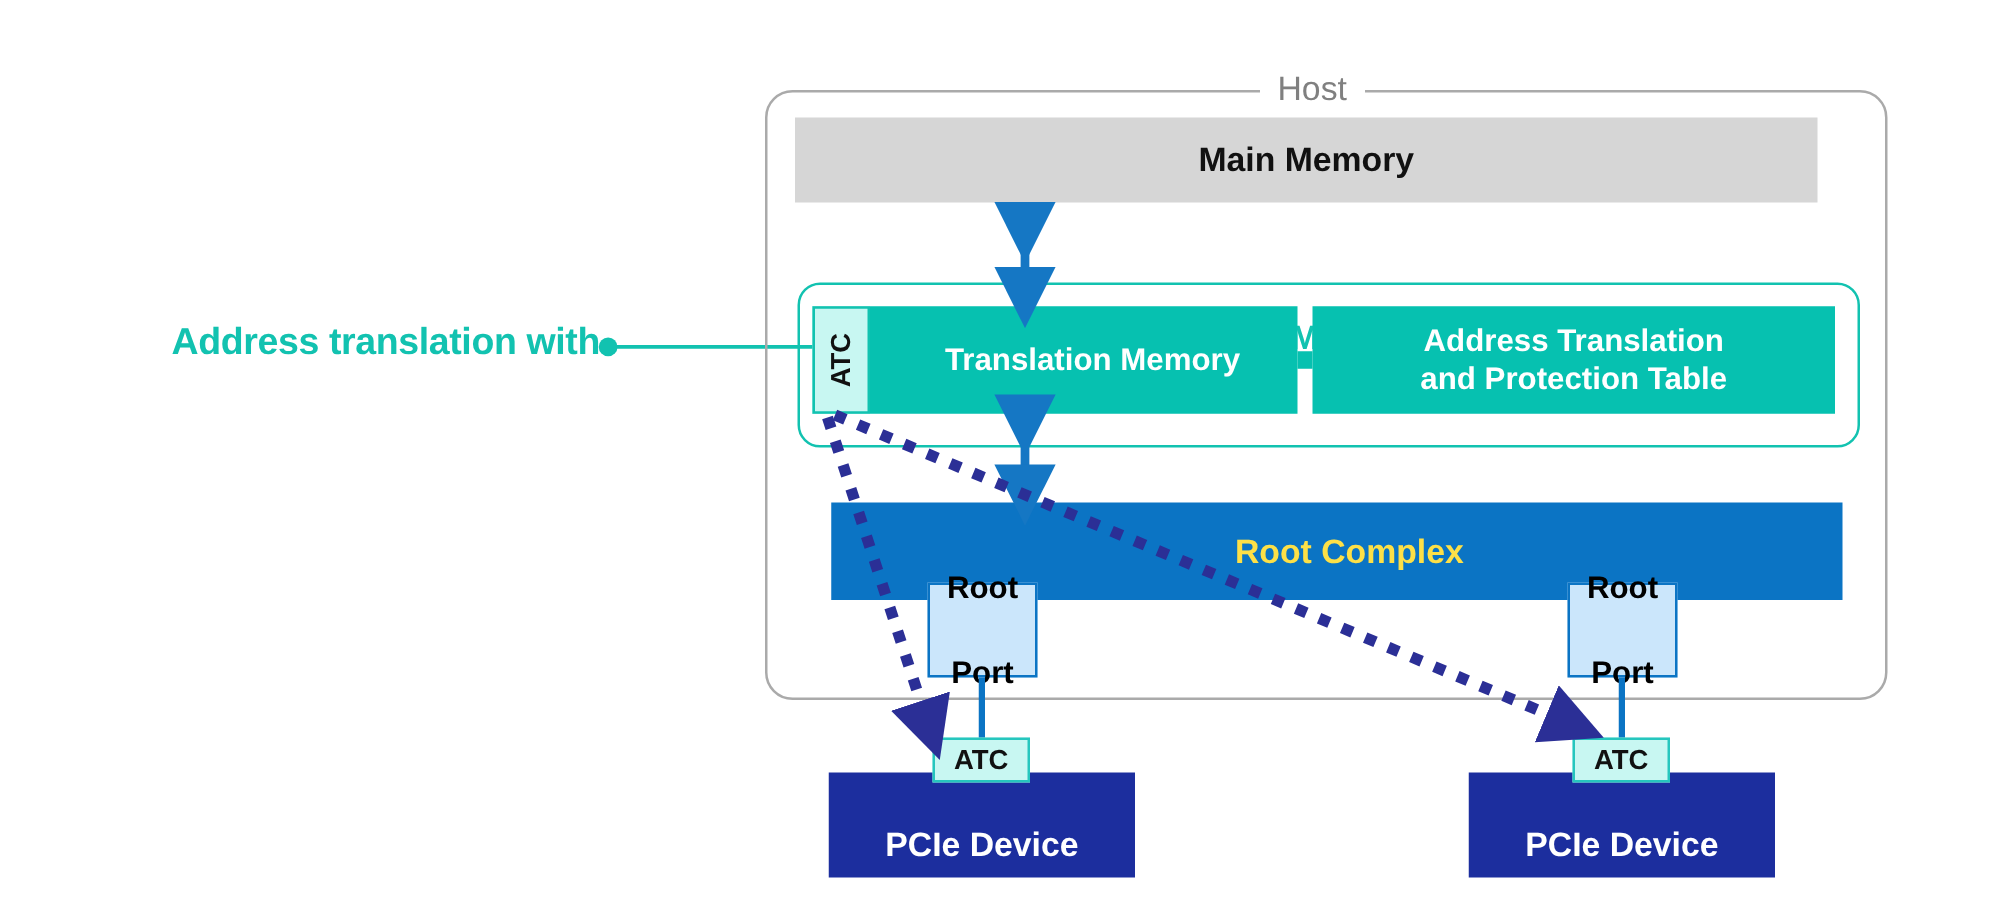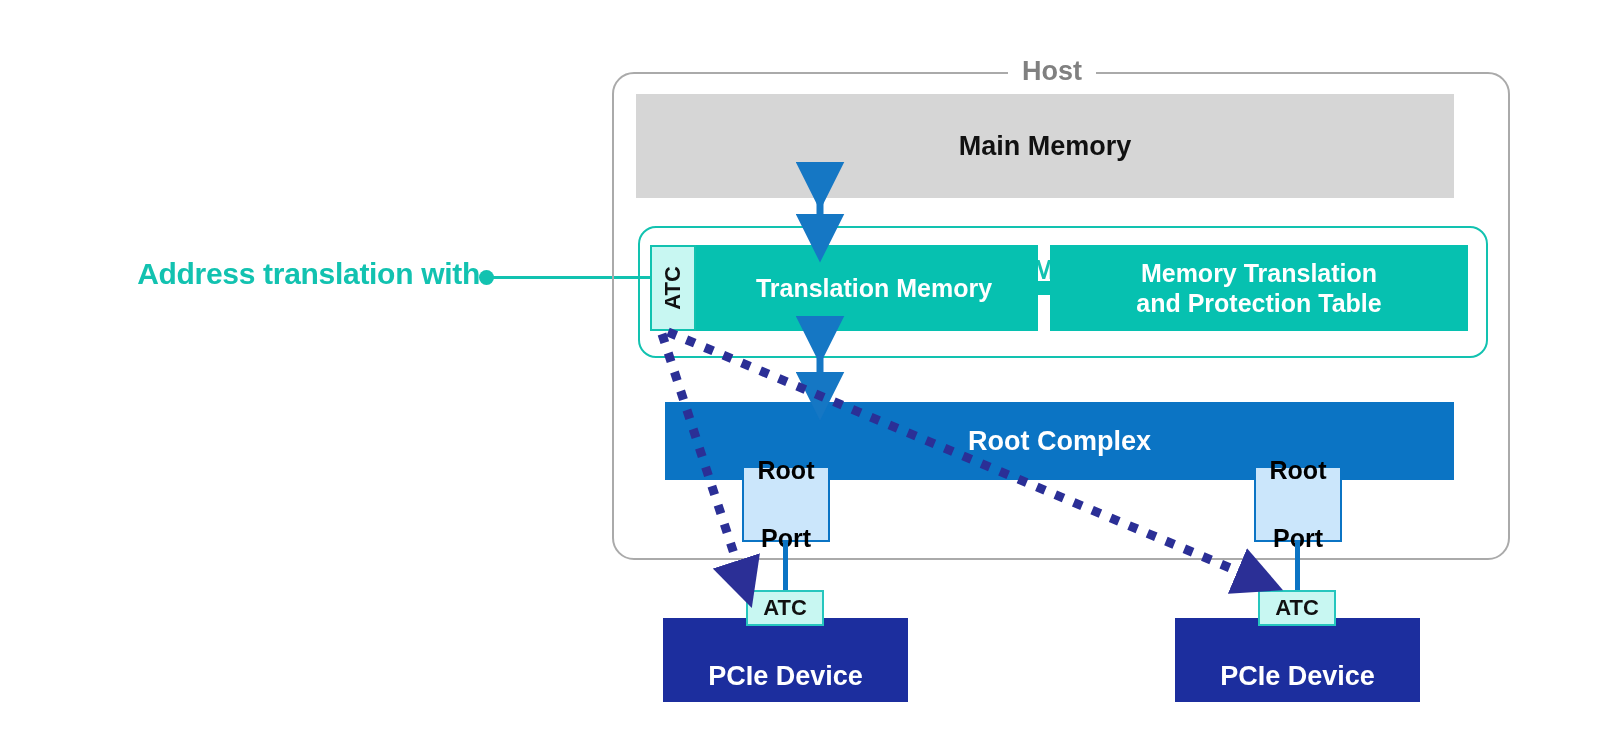--- a/index.html
+++ b/index.html
@@ -56,31 +56,31 @@
     border: 2px solid #aaaaaa;
     border-radius: 22px;
     box-sizing: border-box;
   }
   #host-label {
     left: 1008px;
     top: 54px;
     background: #ffffff;
     padding: 0 14px;
     font-size: 27px;
-    font-weight: bold;
+    font-weight: normal;
     color: #808080;
     line-height: 34px;
   }
 
   
   #main-memory {
     left: 636px;
     top: 94px;
     width: 818px;
-    height: 104px;
+    height: 68px;
     background: #d6d6d6;
     display: flex;
     align-items: center;
     justify-content: center;
     font-size: 27px;
     font-weight: bold;
     color: #111111;
   }
 
   
@@ -170,21 +170,22 @@
     left: 665px;
     top: 402px;
     width: 789px;
     height: 78px;
     background: #0b74c4;
     display: flex;
     align-items: center;
     justify-content: center;
     font-size: 27px;
     font-weight: bold;
-    color: #ffffff;
+    color: #fde047;
+    padding-left: 20px;
   }
   .root-port {
     width: 88px;
     height: 76px;
     background: #cbe6fb;
     border: 2px solid #0b74c4;
     box-sizing: border-box;
     display: flex;
     flex-direction: column;
     align-items: center;
@@ -270,21 +271,21 @@
 
   <div class="abs" id="ta-block">
     <div id="ta-label">Translation Memory</div>
   </div>
   <div class="abs" id="iommu-atc">
     <span>ATC</span>
   </div>
   <div class="abs" id="iommu-connector"></div>
   <div class="abs" id="atpt-block">
     <div>
-      <div>Memory Translation</div>
+      <div>Address Translation</div>
       <div>and Protection Table</div>
     </div>
   </div>
 
   <div class="abs" id="root-complex">
     <span>Root Complex</span>
   </div>
 
   <div class="abs root-port" id="root-port-left">
     <div>Root</div>

